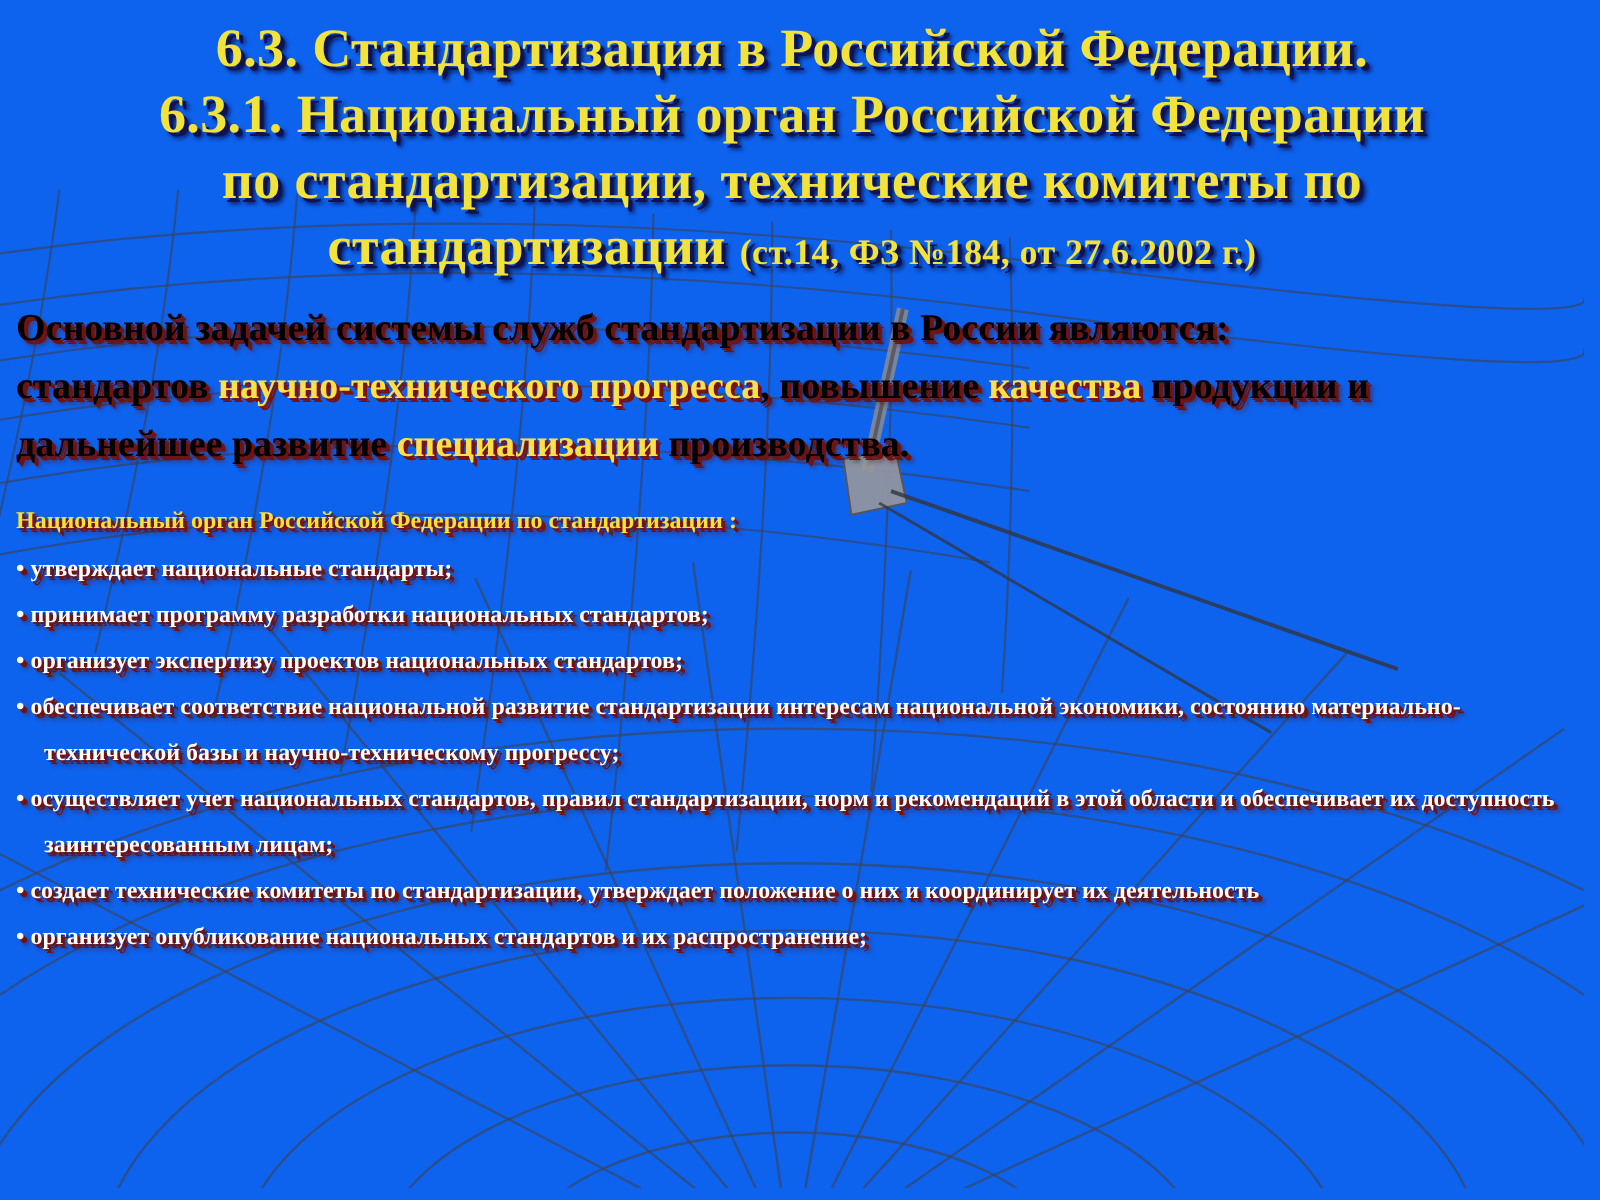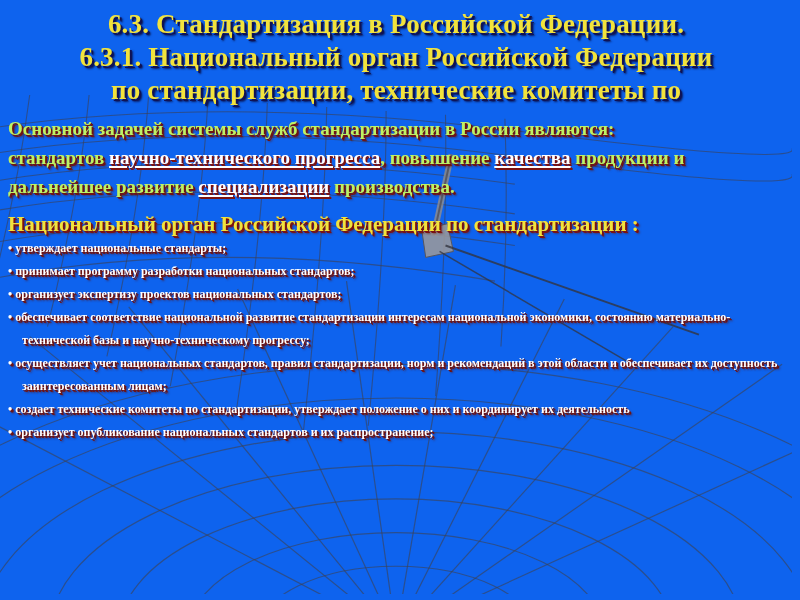--- a/index.html
+++ b/index.html
@@ -21,35 +21,34 @@
     font-size:27px;line-height:33px;
     text-shadow:2px 2px 0 #101254, 3px 3px 2px rgba(8,10,60,.8);
     letter-spacing:.2px;
   }
   .t-small{font-size:18px;}
 
   
   .intro{margin:7px 0 0 8px;font-size:19px;line-height:29px;}
   .intro-line{white-space:nowrap;}
   .body-seg{
-    color:#bef264;
+    color:#000000;
     text-shadow:1px 1px 0 #6e1414, 2px 2px 0 #6e1414, 3px 3px 2px rgba(90,16,16,.55);
   }
   .link-seg{
-    color:#ffffff;
+    color:#fde047;
     text-shadow:1px 1px 0 #7a1212, 2px 2px 0 #7a1212;
-    text-decoration:underline;
     text-decoration-thickness:2px;
     text-underline-offset:2px;
     cursor:pointer;
   }
 
   
   .heading{
-    margin:11px 0 0 8px;font-size:21px;line-height:24px;
+    margin:11px 0 0 8px;font-size:12px;line-height:24px;
     color:#f2e33c;
     text-shadow:1px 1px 0 #7a1212, 2px 2px 0 #7a1212, 3px 3px 2px rgba(100,14,14,.5);
     white-space:nowrap;
   }
 
   
   .bullets{
     list-style:none;margin:1px 0 0 8px;padding:0;
     width:786px;font-size:12px;line-height:23px;
   }
@@ -114,20 +113,21 @@
       <line x1="444" y1="254" x2="642" y2="370" stroke="#33343e" stroke-width="1.5" stroke-opacity="0.75"></line>
     </g>
   </svg>
 
   <div class="content">
 
     <div class="title-block">
       <div>6.3. Стандартизация в Российской Федерации.</div>
       <div>6.3.1. Национальный орган Российской Федерации</div>
       <div>по стандартизации, технические комитеты по</div>
+      <div><span>стандартизации </span><span class="t-small">(ст.14, ФЗ №184, от 27.6.2002 г.)</span></div>
     </div>
 
     <div class="intro" id="intro">
         <div class="intro-line"><span class="body-seg">Основной задачей системы служб стандартизации в России являются:</span></div>
         <div class="intro-line"><span class="body-seg">стандартов </span><span class="link-seg">научно-технического прогресса</span><span class="body-seg">, повышение </span><span class="link-seg">качества</span><span class="body-seg"> продукции и</span></div>
         <div class="intro-line"><span class="body-seg">дальнейшее развитие </span><span class="link-seg">специализации</span><span class="body-seg"> производства.</span></div>
       </div>
 
     <div class="heading">Национальный орган Российской Федерации по стандартизации :</div>
 

